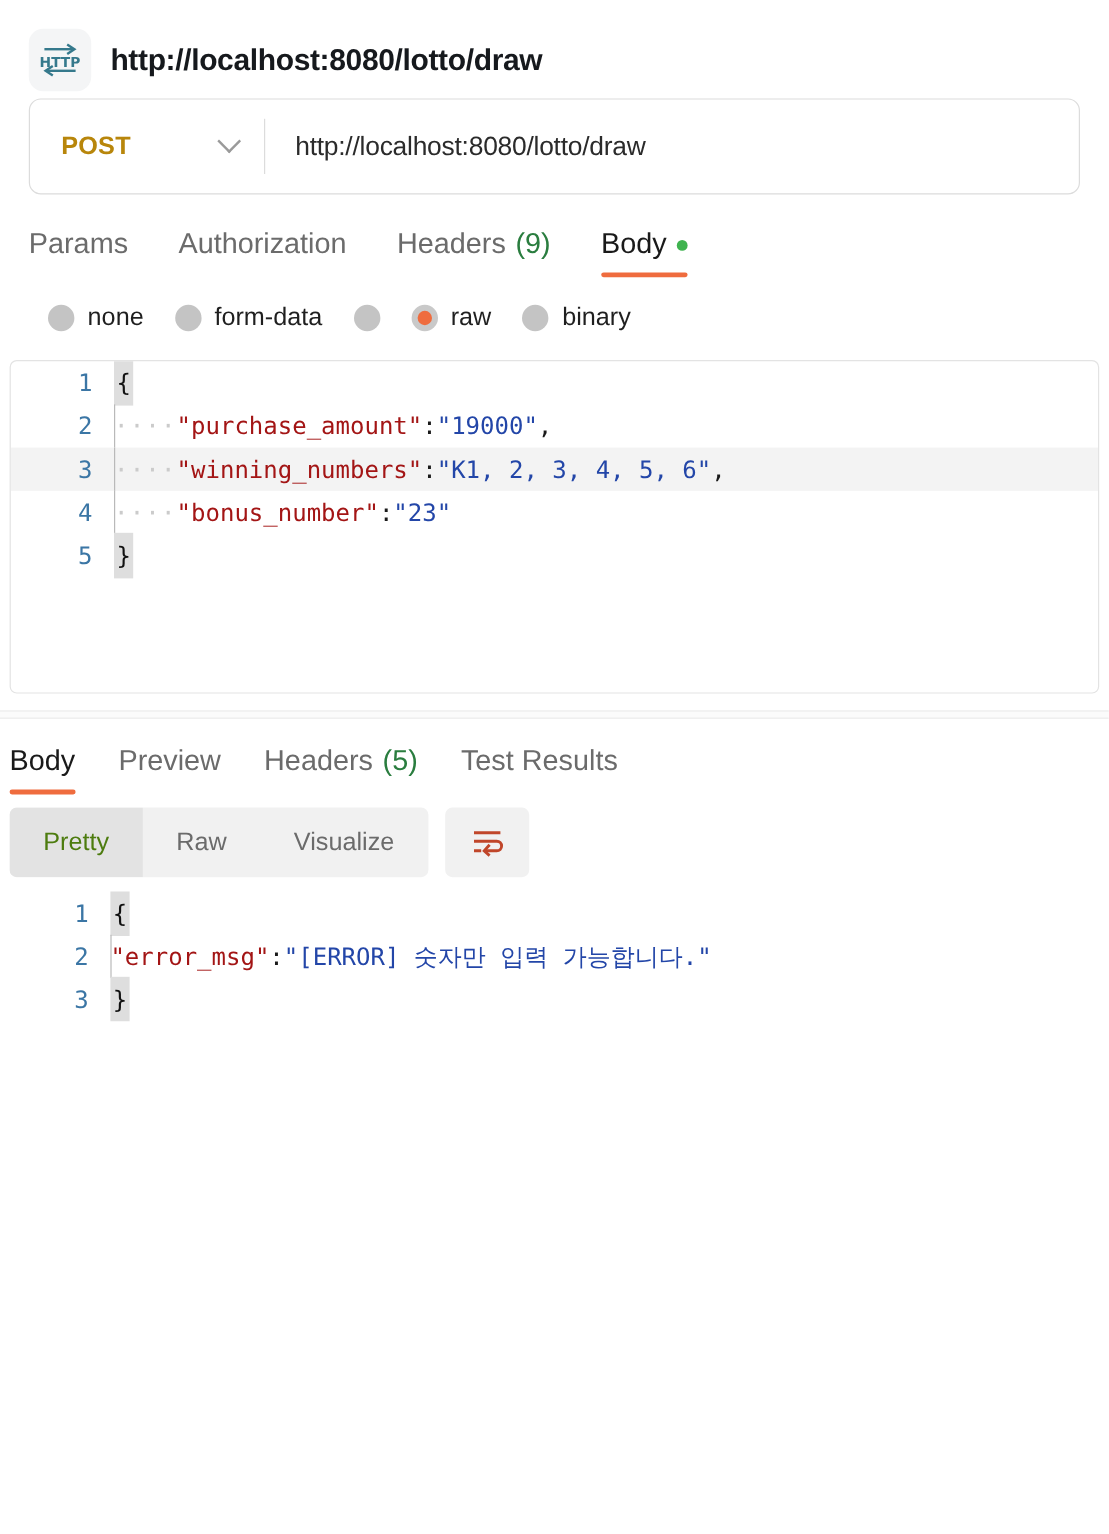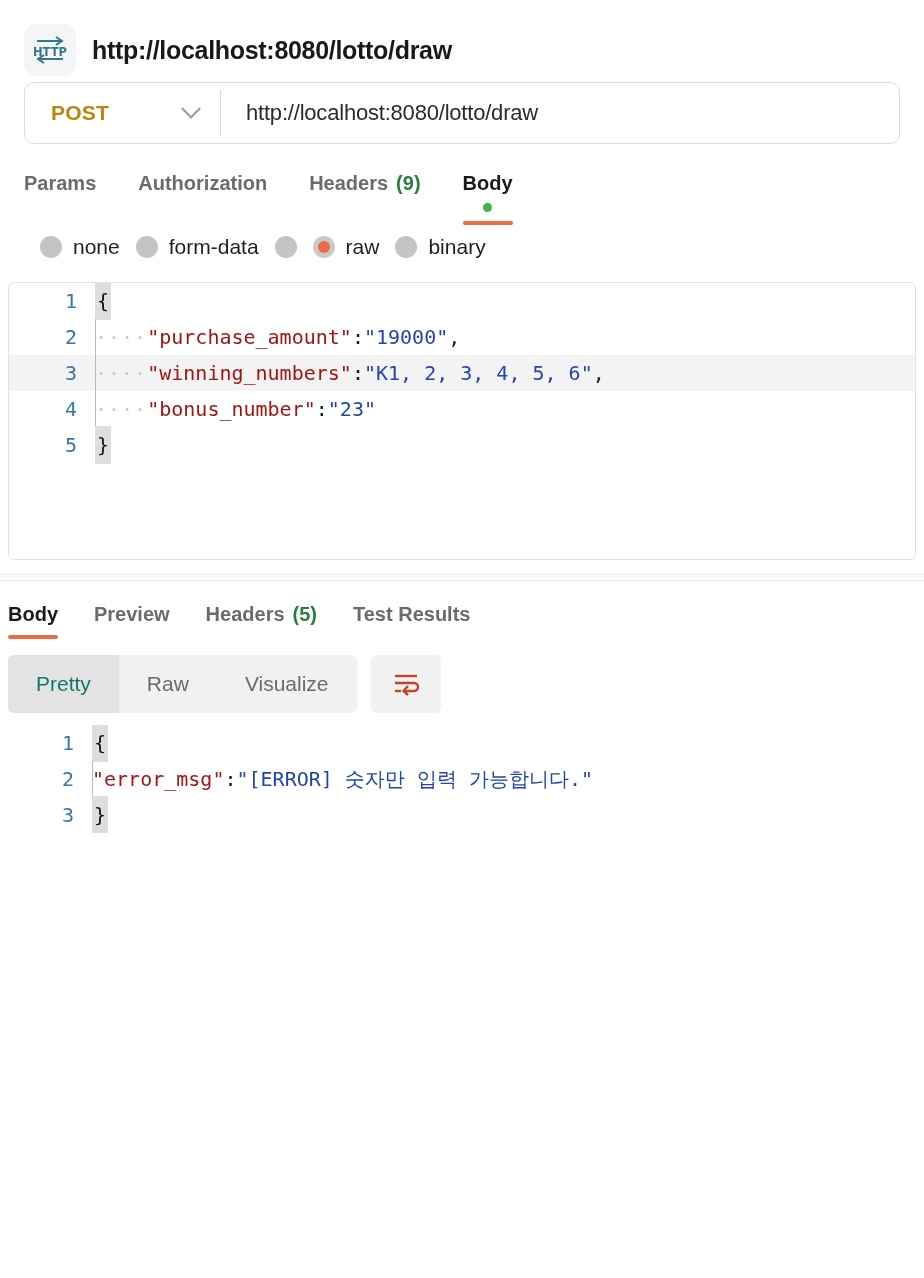--- a/index.html
+++ b/index.html
@@ -35,21 +35,21 @@
     font-size: 25px;
     font-weight: bold;
     color: #16191d;
     letter-spacing: -0.3px;
     white-space: nowrap;
   }
 
   
   .url-bar-wrap { padding: 0 24px; }
   .url-bar {
-    height: 62px;
+    height: 80px;
     border: 1px solid #dcdcdc;
     border-radius: 10px;
     display: flex;
     align-items: center;
     background: #fff;
   }
   .method-box {
     display: flex;
     align-items: center;
     justify-content: space-between;
@@ -88,51 +88,50 @@
   
   .req-tabs {
     display: flex;
     align-items: flex-start;
     gap: 42px;
     padding: 28px 0 0 24px;
     height: 68px;
   }
   .tab {
     position: relative;
-    font-size: 20px;
+    font-size: 24px;
     color: #6b6b6b;
     white-space: nowrap;
     padding-bottom: 13px;
     display: flex;
     align-items: center;
     gap: 8px;
-    font-weight: bold;
-  }
-  .tab.active { color: #1a1a1a; flex-direction: column; }
+  }
+  .tab.active { color: #1a1a1a; }
   .tab.active::after {
     content: "";
     position: absolute;
     left: 0; right: 0; bottom: 0;
     height: 4px;
     background: #ef6c3e;
     border-radius: 2px;
   }
   .tab-count { color: #2a7d3f; }
   .green-dot {
     width: 9px; height: 9px;
     border-radius: 50%;
     background: #3fb34f;
     display: inline-block;
   }
 
   
   .body-types {
     display: flex;
     align-items: center;
-    gap: 16px;
+    gap: 26px;
     padding: 14px 15px 0 40px;
     height: 56px;
   }
   .radio-item { display: flex; align-items: center; gap: 11px; }
   .radio {
     width: 22px; height: 22px;
     border-radius: 50%;
     background: #c4c4c4;
     flex: none;
     display: flex;
@@ -237,21 +236,21 @@
   .seg-btn {
     display: flex;
     align-items: center;
     padding: 0 28px;
     font-size: 21px;
     color: #6b6b6b;
     white-space: nowrap;
   }
   .seg-btn.active {
     background: #e3e3e3;
-    color: #0f766e;
+    color: #4d7c0f;
   }
   .fmt-select {
     display: flex;
     align-items: center;
     gap: 22px;
     height: 58px;
     padding: 0 22px 0 26px;
     background: #f1f1f1;
     border-radius: 6px;
   }

